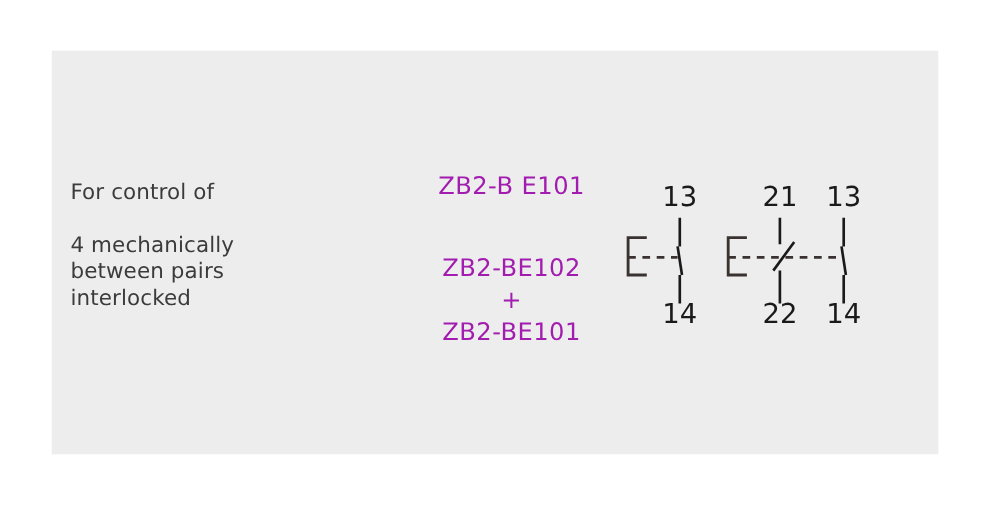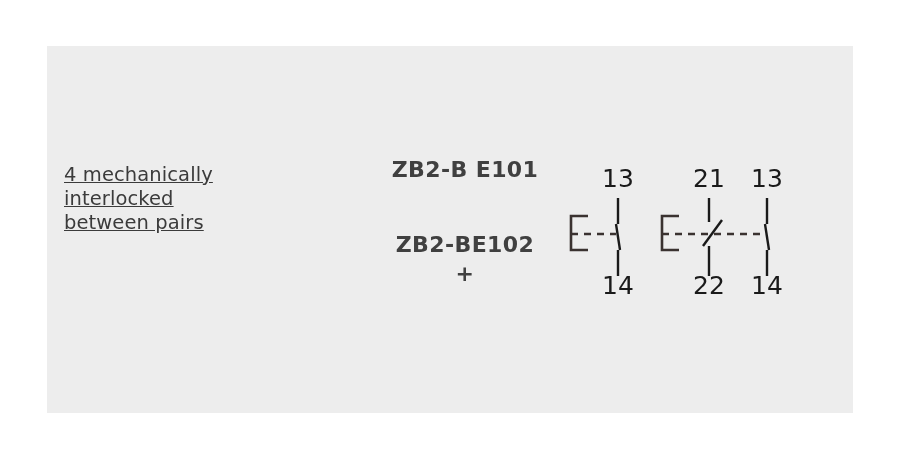--- a/index.html
+++ b/index.html
@@ -36,35 +36,35 @@
     color: #3b3b3b;
     font-size: 19.5px;
     line-height: 24px;
     letter-spacing: 0.1px;
   }
   .desc-block .desc-line {
     display: block;
     white-space: pre;
   }
   #desc-block-2 {
-    text-decoration: underline;
+    margin-top: 24px;
   }
 
   
   #parts-column {
     position: absolute;
     left: 370px;
     top: 155px;
     width: 190px;
     text-align: center;
   }
   .part-group {
-    color: #404040;
+    color: #a21caf;
     font-size: 22px;
-    font-weight: bold;
+    font-weight: normal;
     line-height: 29px;
     letter-spacing: 0.4px;
   }
   .part-line {
     display: block;
     white-space: pre;
   }
   #part-group-2 {
     margin-top: 46px;
   }
@@ -87,39 +87,41 @@
   }
 </style>
 </head>
 <body>
 
 <div id="panel"></div>
 
 <div id="desc-column">
 
   <div class="desc-block" id="desc-block-1">
+    <span class="desc-line">For control of</span>
   </div>
 
   <div class="desc-block" id="desc-block-2">
     <span class="desc-line">4 mechanically</span>
+    <span class="desc-line">between pairs</span>
     <span class="desc-line">interlocked</span>
-    <span class="desc-line">between pairs</span>
   </div>
 
 </div>
 
 <div id="parts-column">
 
   <div class="part-group" id="part-group-1">
     <span class="part-line">ZB2-B E101</span>
   </div>
 
   <div class="part-group" id="part-group-2">
     <span class="part-line">ZB2-BE102</span>
     <span class="part-line">+</span>
+    <span class="part-line">ZB2-BE101</span>
   </div>
 
 </div>
 
 <div id="symbols-area">
 
   <svg class="symbol-svg" width="110" height="160" viewBox="0 0 110 160" style="position:absolute; left:0px; top:0px;">
 
     <text class="sym-label" x="62" y="37" text-anchor="middle">13</text>
 

